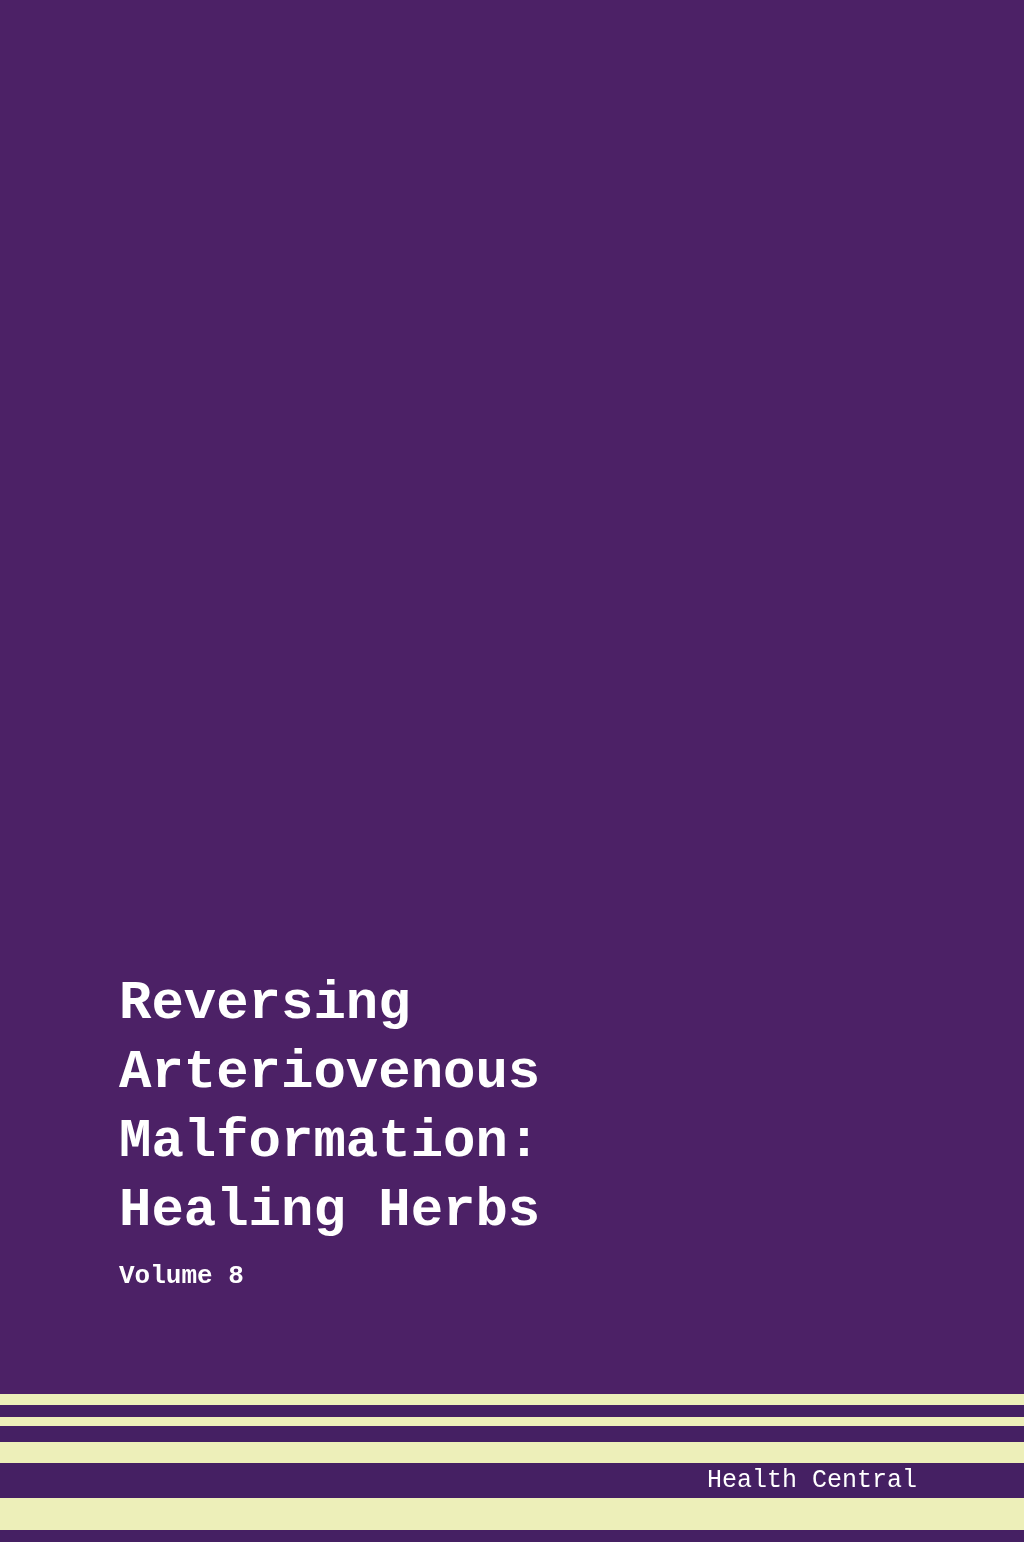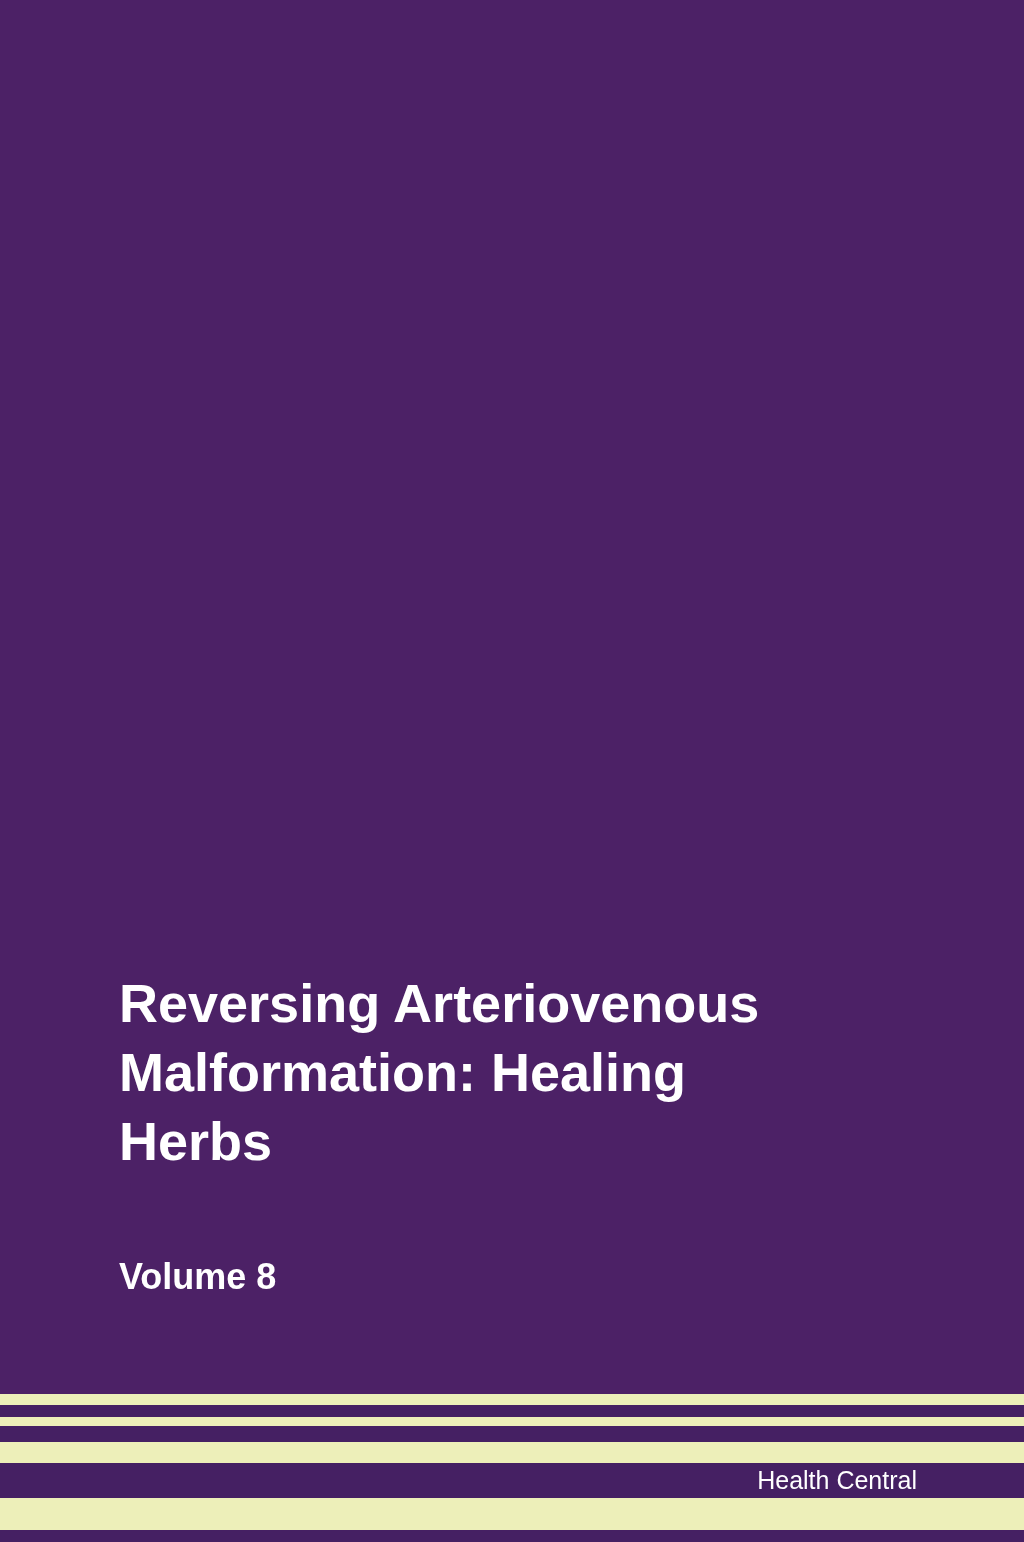--- a/index.html
+++ b/index.html
@@ -10,21 +10,21 @@
   }
   * { box-sizing: border-box; }
   html, body { margin: 0; padding: 0; background: #222; }
   .cover {
     position: relative;
     width: 1024px;
     height: 1542px;
     margin: 0 auto;
     background: var(--cover-purple);
     overflow: hidden;
-    font-family: Liberation Sans, sans-serif;
+    font-family: Liberation Mono, monospace;
     color: var(--text-white);
   }
   .book-title {
     position: absolute;
     top: 969px;
     left: 119px;
     width: 680px;
     margin: 0;
     font-size: 54px;
     line-height: 69px;
@@ -41,21 +41,21 @@
     font-size: 26px;
     line-height: 41px;
     font-weight: normal;
     color: var(--text-white);
   }
   .volume-label {
     position: absolute;
     top: 1256px;
     left: 119px;
     margin: 0;
-    font-size: 36px;
+    font-size: 26px;
     line-height: 41px;
     font-weight: bold;
     color: var(--text-white);
   }
   .stripes {
     position: absolute;
     left: 0;
     top: 1394px;
     width: 1024px;
   }

